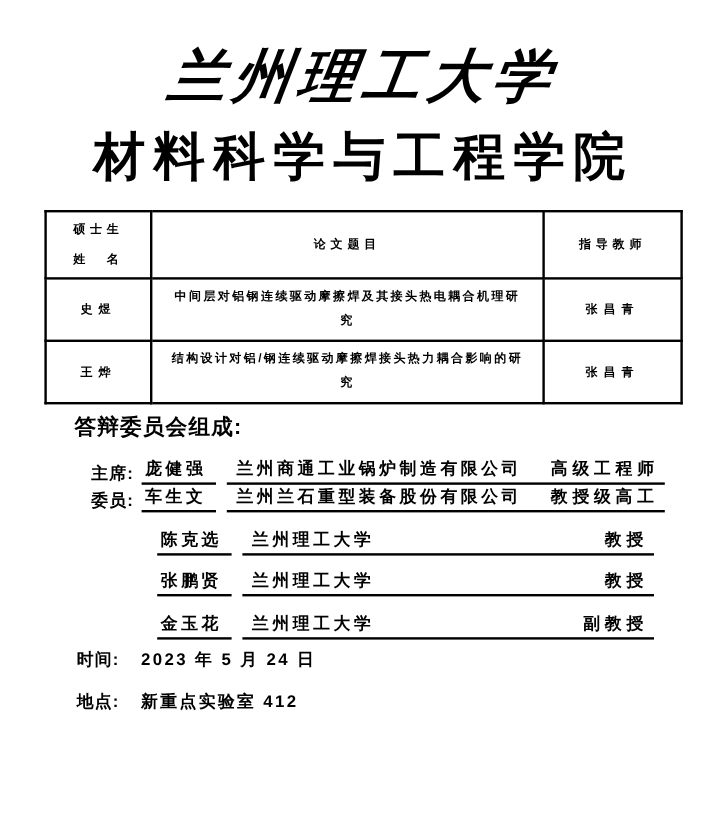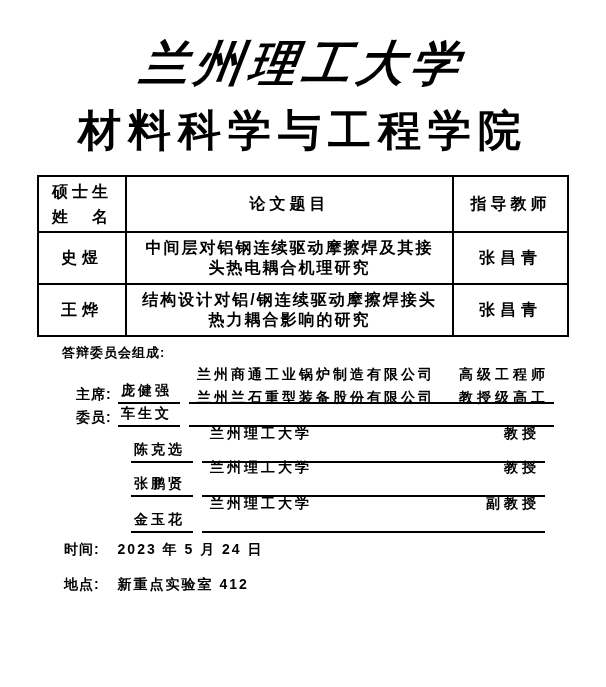--- a/index.html
+++ b/index.html
@@ -20,53 +20,53 @@
   .title {
     position:absolute; top:102px; left:0; width:100%; text-align:center;
     font-family:"Liberation Serif", serif; font-weight:bold;
     font-size:43px; letter-spacing:7px; white-space:nowrap;
   }
 
   
   .defense-table {
     position:absolute; top:175px; left:37px; width:530px;
     border-collapse:collapse; table-layout:fixed;
-    font-weight:bold; font-size:16px;padding-left:37px;
+    font-weight:bold; font-size:10px;padding-left:37px;
   }
   .defense-table td {
     border:2px solid #000; text-align:center; vertical-align:middle; padding:0;
   }
   .hdr-row td { height:54px; }
   .data-row td { height:46px; }
   .hdr-line { line-height:25px; letter-spacing:4px; }
   .hdr-thesis, .hdr-advisor { letter-spacing:4px; }
   .student-cell, .advisor-cell { letter-spacing:5px; }
   .thesis-cell { padding:2px 15px !important; letter-spacing:2px; line-height:20px; }
 
   
   .section-heading {
     position:absolute; left:62px; top:344px;
-    font-size:13px; font-weight:bold; letter-spacing:1px;
+    font-size:18px; font-weight:bold; letter-spacing:1px;
   }
   .committee-row {
     position:absolute; left:76px; width:469px; height:20px;
     display:flex; align-items:flex-end;
     font-weight:bold; font-size:14px; white-space:nowrap;
   }
   .row-0 { top:373px;margin-top:11px; } .row-1 { top:407px; } .row-2 { top:443px; }
   .row-3 { top:477px; } .row-4 { top:513px; }
   .role { flex:none; width:42px; letter-spacing:1px; }
   .cname {
     flex:none; min-width:56px; letter-spacing:3px;
     border-bottom:2px solid #000; padding:0 3px 2px 3px; margin-right:9px;
   }
   .indent .cname { margin-left:13px; }
   .cline {
     flex:1; display:flex; justify-content:space-between; align-items:flex-end;
-    border-bottom:2px solid #000; padding:0 5px 18px 8px;gap:24px;
+    border-bottom:2px solid #000; padding:0 5px 2px 8px;gap:24px;
   }
   .corg { letter-spacing:3px; }
   .ctitle { letter-spacing:4px; }
 
   
   .footer-row {
     position:absolute; left:64px; font-weight:bold; font-size:14px;
     letter-spacing:2px; white-space:nowrap;
   }
   .time-row { top:541px; }

